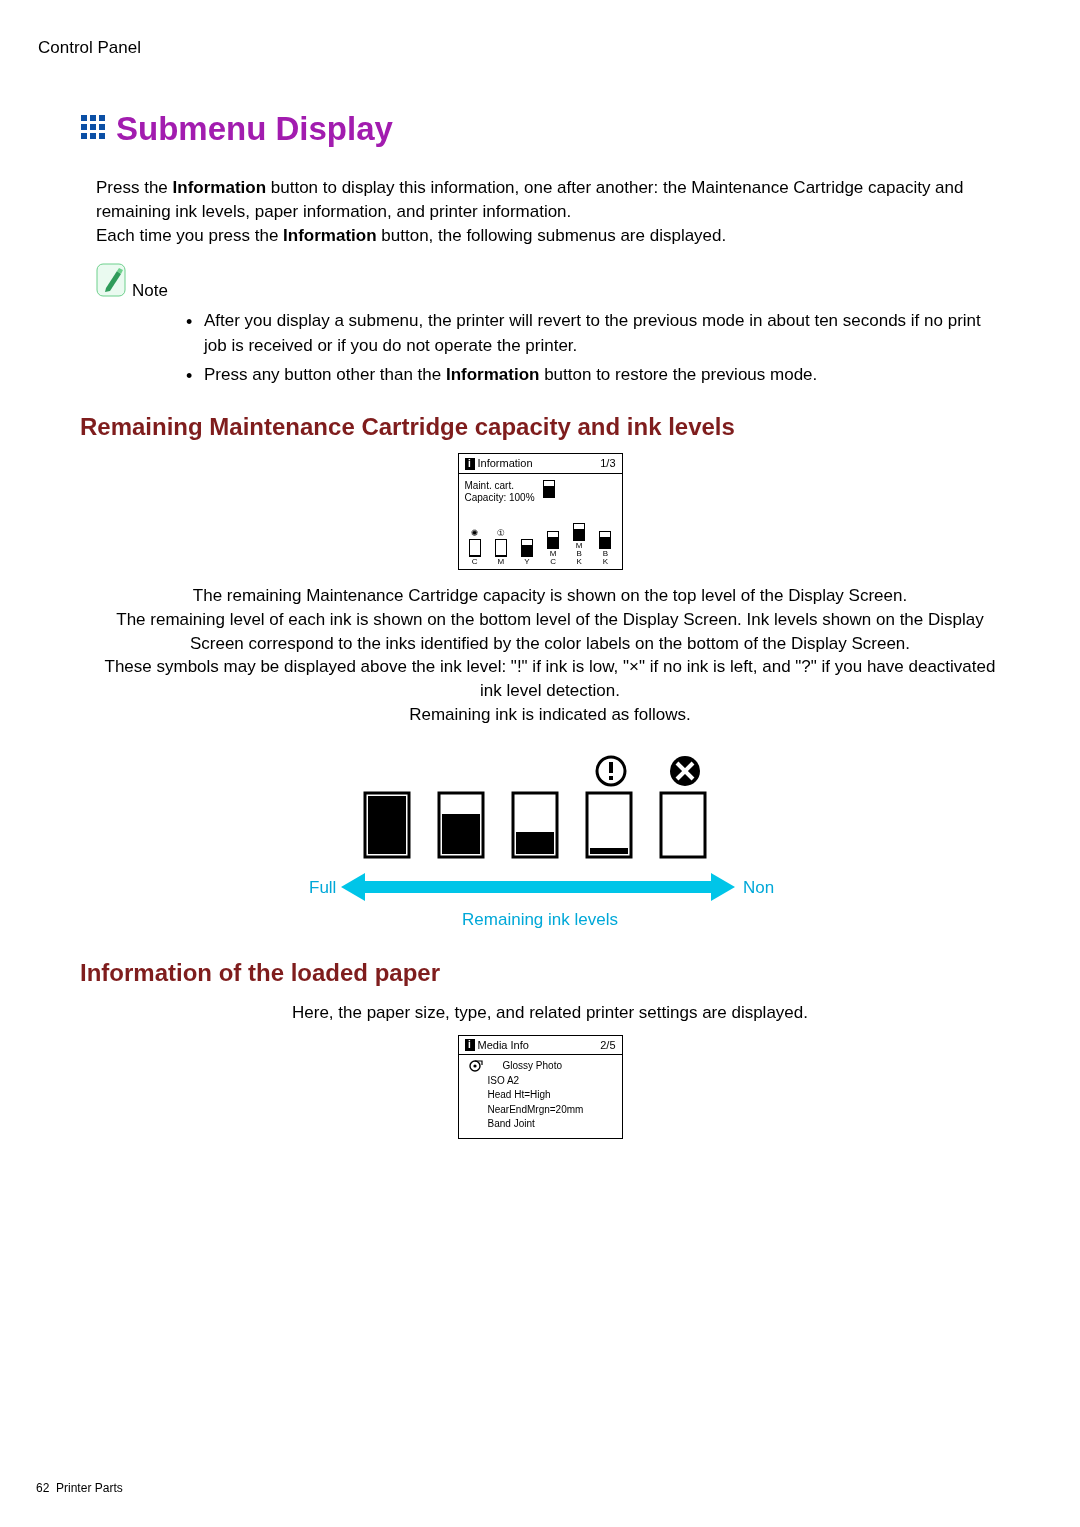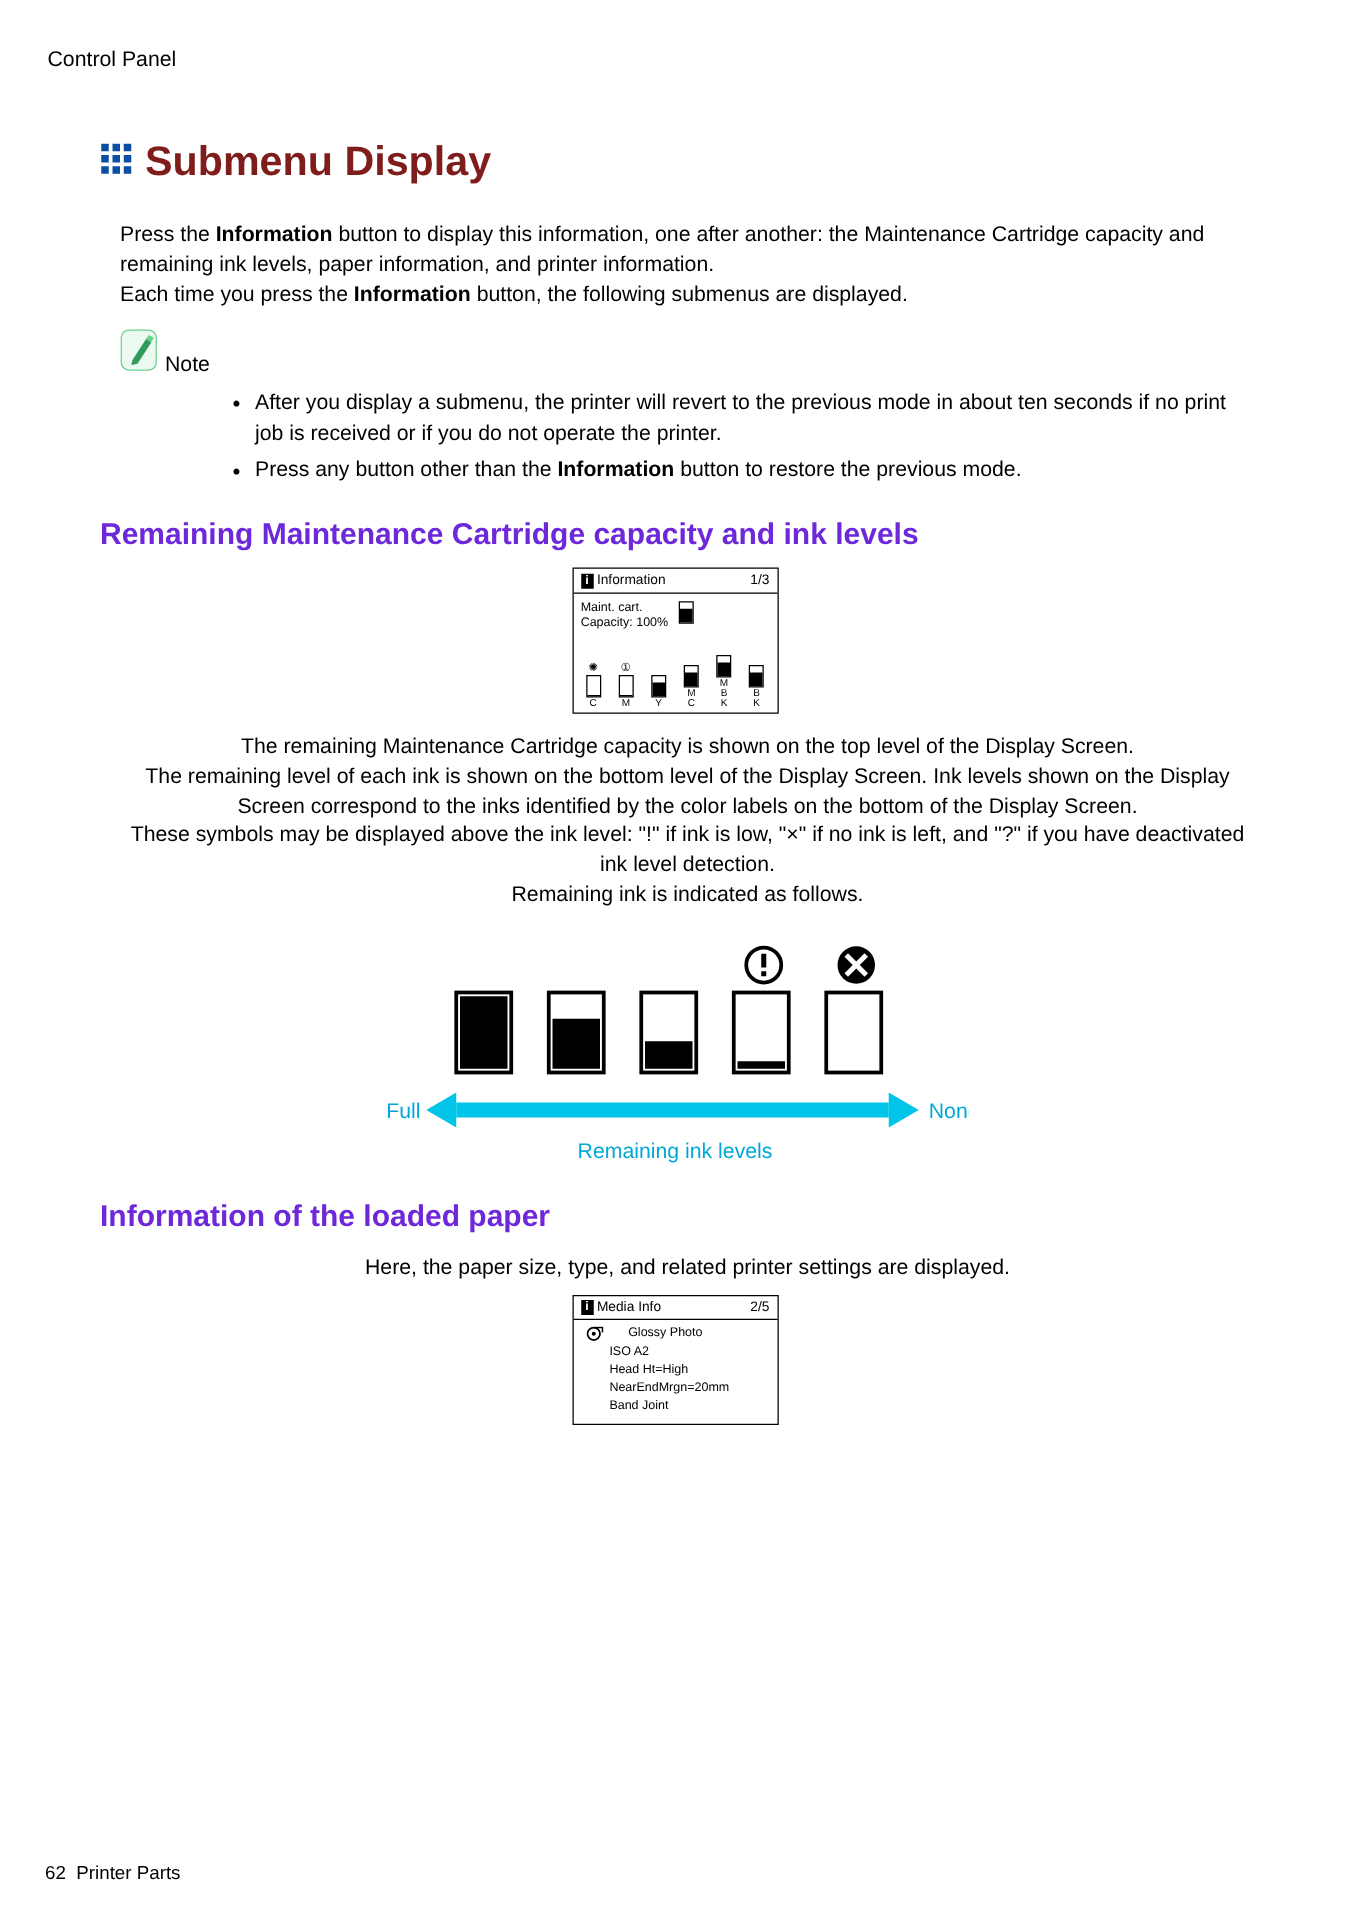--- a/index.html
+++ b/index.html
@@ -21,21 +21,21 @@
     margin-bottom: 52px;
   }
   .main-title {
     display: flex;
     align-items: center;
     gap: 10px;
     margin-left: 42px;
     margin-bottom: 28px;
   }
   .main-title-text {
-    color: #7f1d1d;
+    color: #a21caf;
     font-size: 33px;
     font-weight: bold;
   }
   .dot-icon {
     display: inline-block;
   }
   .dot {
     fill: #0b4fa5;
   }
   .intro {
@@ -69,21 +69,21 @@
     margin-bottom: 4px;
   }
   .note-list li::before {
     content: "•";
     position: absolute;
     left: 0;
     top: 0;
     font-size: 18px;
   }
   .section-heading {
-    color: #6d28d9;
+    color: #7f1d1d;
     font-size: 24px;
     font-weight: bold;
     margin: 26px 0 12px 42px;
   }
   .body-text {
     margin: 14px 38px 0 58px;
     font-size: 17px;
     line-height: 1.4;
     text-align: center;
   }
@@ -174,22 +174,22 @@
   .lcd-media .indent { padding-left: 19px; }
   .diagram {
     display: flex;
     justify-content: center;
     margin-top: 26px;
     margin-bottom: 14px;
   }
   .footer {
     position: absolute;
     left: 36px;
-    bottom: 20px;
-    font-size: 15px;
+    bottom: 32px;
+    font-size: 12px;
   }
   .bold { font-weight: bold; }
 </style>
 </head>
 <body>
 
 <div class="page">
   <div class="running-head">Control Panel</div>
 
   <div class="main-title">

